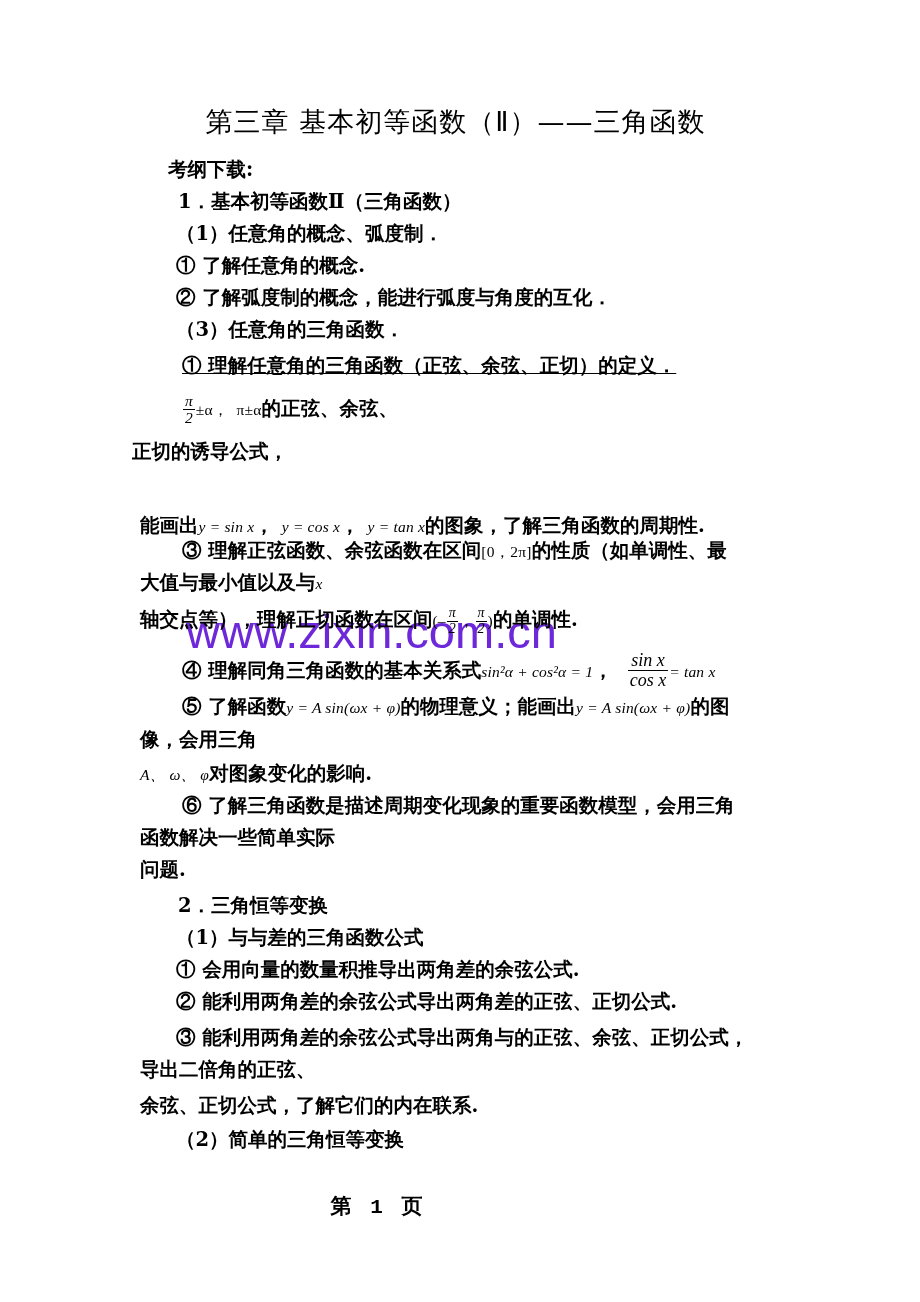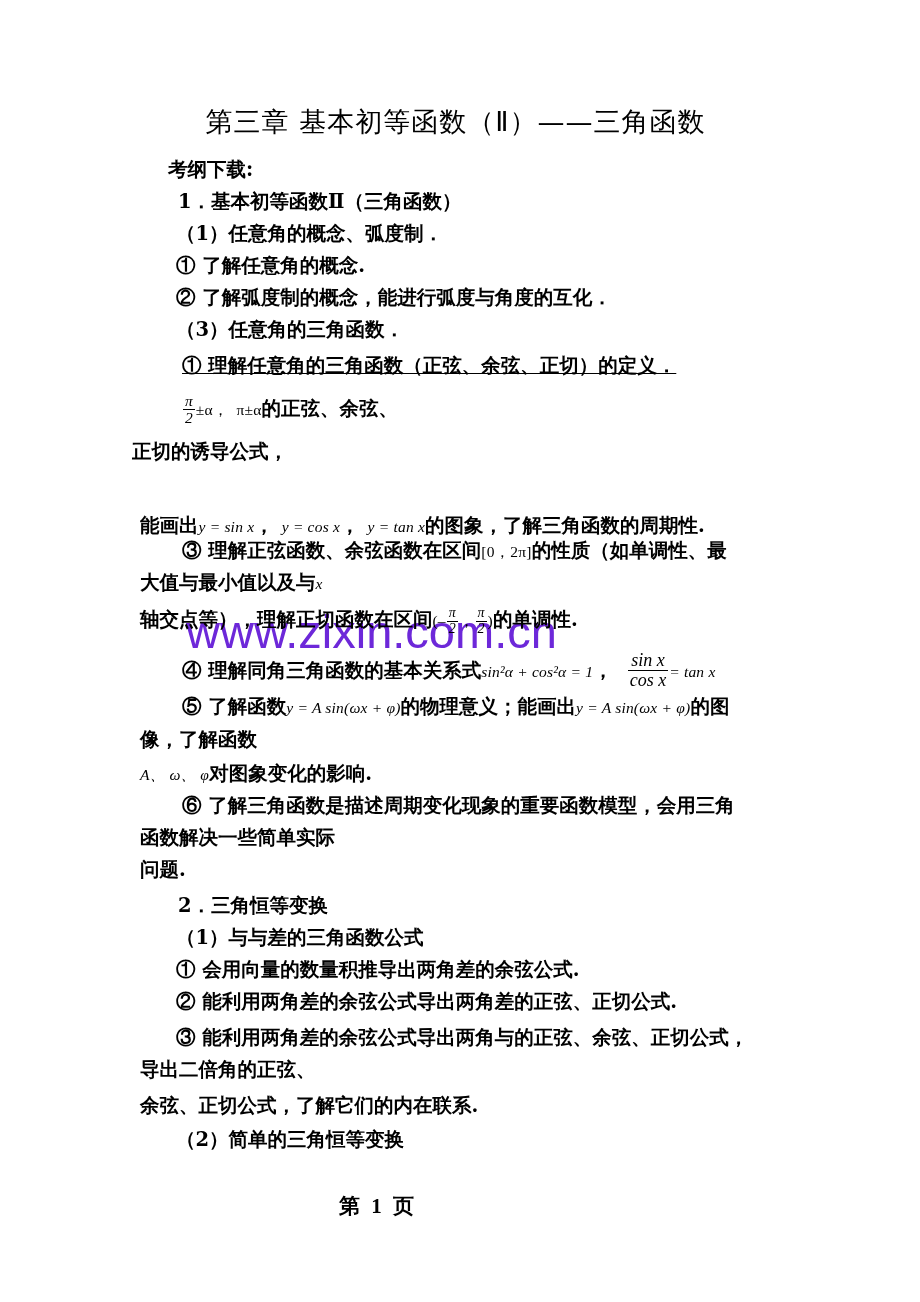--- a/index.html
+++ b/index.html
@@ -91,21 +91,21 @@
   .frac .num { display: block; padding: 0 2px; font-style: italic; }
   .frac .den { display: block; border-top: 1px solid #000; padding: 0 2px; font-style: italic; }
   .frac.small { font-size: 14px; vertical-align: -0.5em; }
   .frac.tiny  { font-size: 18px; vertical-align: -0.48em; }
   .footer {
     position: absolute;
     left: 0;
     top: 1192px;
     width: 756px;
     text-align: center;
-    font-family: Liberation Serif, serif;
+    font-family: Liberation Mono, monospace;
     font-weight: 700;
     font-size: 21px;
     letter-spacing: 3px;
     white-space: nowrap;
   }
   .sp { display: inline-block; width: 8px; }
   .sp2 { display: inline-block; width: 14px; }
 </style>
 </head>
 <body>
@@ -151,21 +151,21 @@
     </div>
 
     <div class="line" style="left:182px; top:651px;">
       <span>④ 理解同角三角函数的基本关系式</span><span class="math mi">sin²α + cos²α = 1</span><span>，</span><span class="sp2"></span><span class="frac tiny"><span class="num">sin x</span><span class="den">cos x</span></span><span class="math mi">= tan x</span>
     </div>
 
     <div class="line" style="left:182px; top:697px;">
       <span>⑤ 了解函数</span><span class="math mi">y = A sin(ωx + φ)</span><span>的物理意义；能画出</span><span class="math mi">y = A sin(ωx + φ)</span><span>的图</span>
     </div>
 
-    <div class="line" style="left:140px; top:730px;">像，了解函数</div>
+    <div class="line" style="left:140px; top:730px;">像，会用三角</div>
 
     <div class="line" style="left:140px; top:764px;">
       <span class="math mi">A、 ω、 φ</span><span>对图象变化的影响.</span>
     </div>
 
     <div class="line" style="left:182px; top:796px;">⑥ 了解三角函数是描述周期变化现象的重要函数模型，会用三角</div>
     <div class="line" style="left:140px; top:828px;">函数解决一些简单实际</div>
     <div class="line" style="left:140px; top:860px;">问题.</div>
 
     <div class="line hdr" style="left:178px; top:896px;"><span>2．</span><span>三角恒等变换</span></div>

